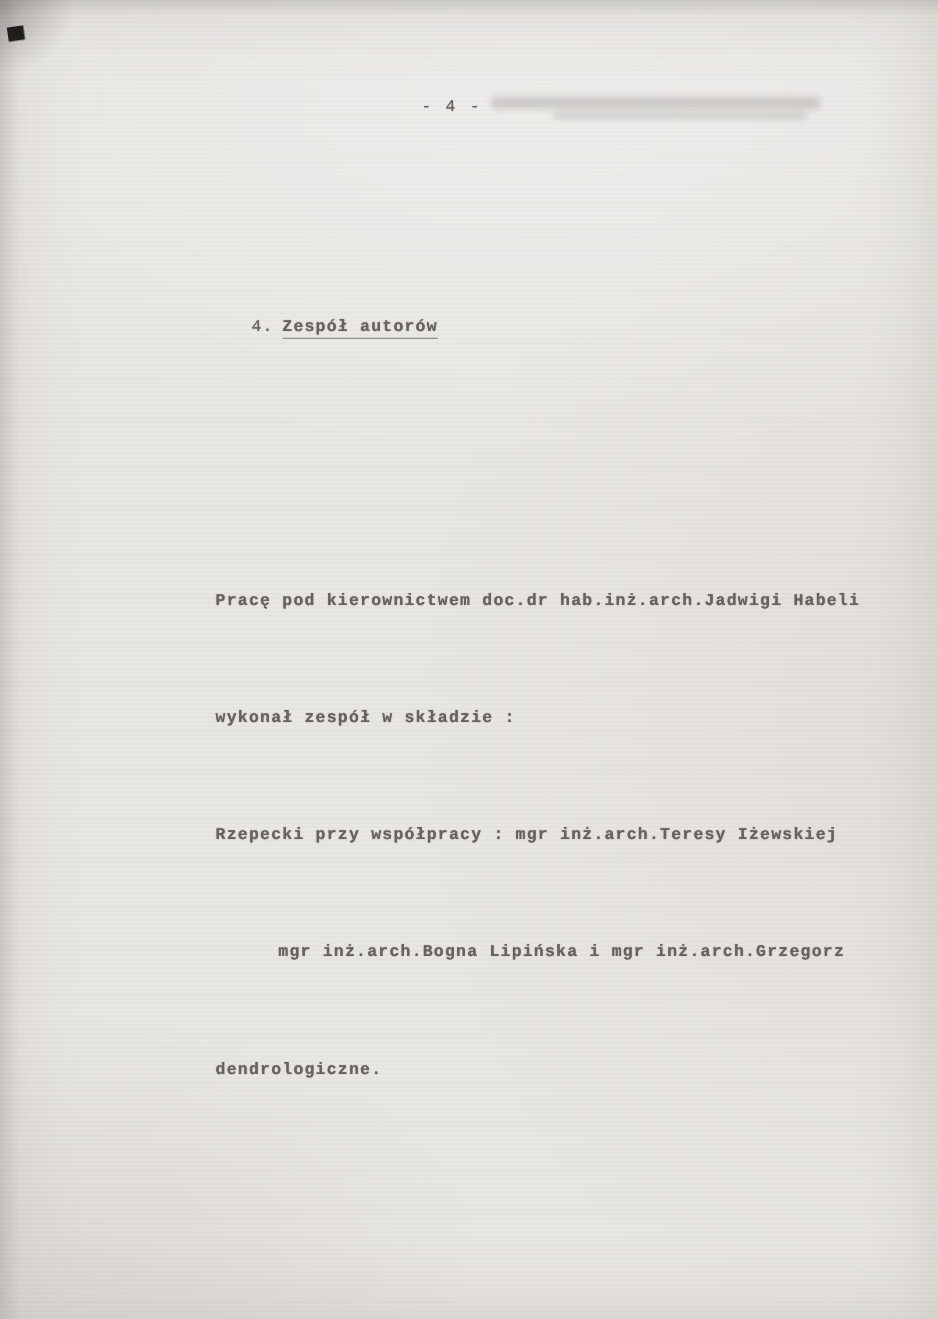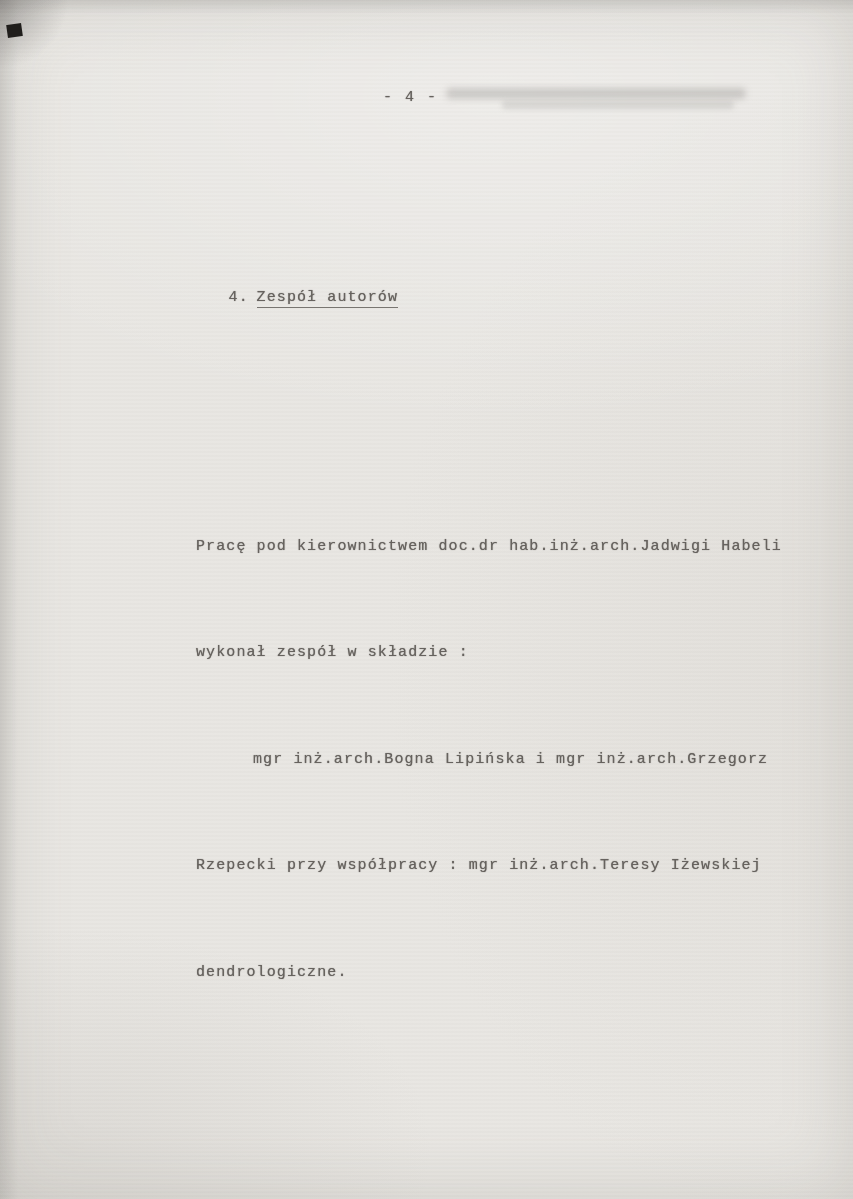--- a/index.html
+++ b/index.html
@@ -51,24 +51,25 @@
     position:absolute; top:24px; left:7px; width:15px; height:13px;
     background:#201e1c; filter:blur(0.7px); transform:rotate(-8deg);
   }
 
   .content { position:absolute; top:138px; left:168px; width:672px; }
 
   .heading .num { display:inline-block; width:28px; }
   .heading .title {
     border-bottom:1.5px solid rgba(100,97,93,0.85);
     padding-bottom:1px;
+    font-weight:bold;
   }
 
   .body { margin-left:28px; }
-  .line { min-height:35.5px; }
+  .line { min-height:35.5px;font-weight:bold; }
   .indent-a { padding-left:57px; }  
 </style>
 </head>
 <body>
 
 <div class="page">
 
   <div class="corner-speck"></div>
   <div class="smudge smudge-1"></div>
   <div class="smudge smudge-2"></div>
@@ -77,22 +78,22 @@
 
   <div class="content typewriter">
 
     <div class="heading">
       <span class="num">4.</span><span class="title">Zespół autorów</span>
     </div>
 
     <div class="body">
       <div class="line">Pracę pod kierownictwem doc.dr hab.inż.arch.Jadwigi Habeli</div>
       <div class="line">wykonał zespół w składzie :</div>
+      <div class="line">Rzepecki przy współpracy : mgr inż.arch.Teresy Iżewskiej</div>
       <div class="line indent-a">mgr inż.arch.Bogna Lipińska i mgr inż.arch.Grzegorz</div>
-      <div class="line">Rzepecki przy współpracy : mgr inż.arch.Teresy Iżewskiej</div>
       <div class="line">dendrologiczne.</div>
     </div>
 
     
 
     
 
   </div>
 </div>
 

